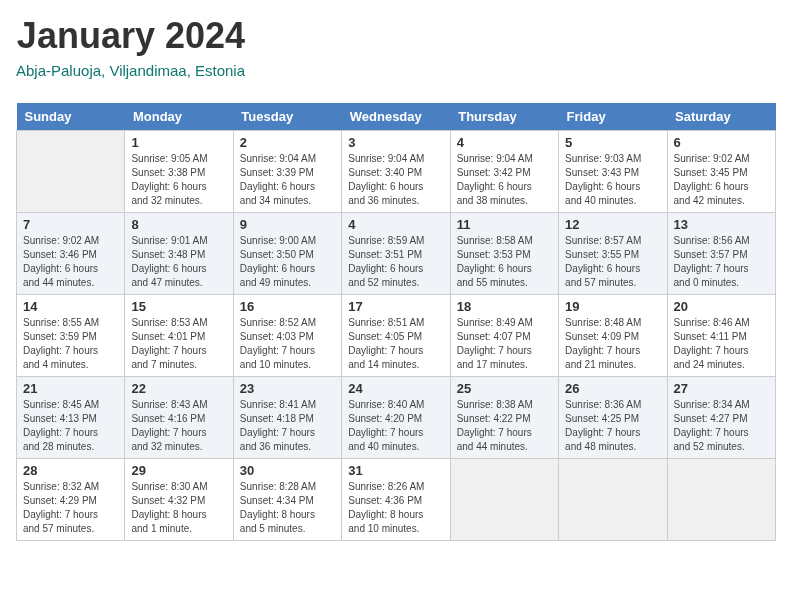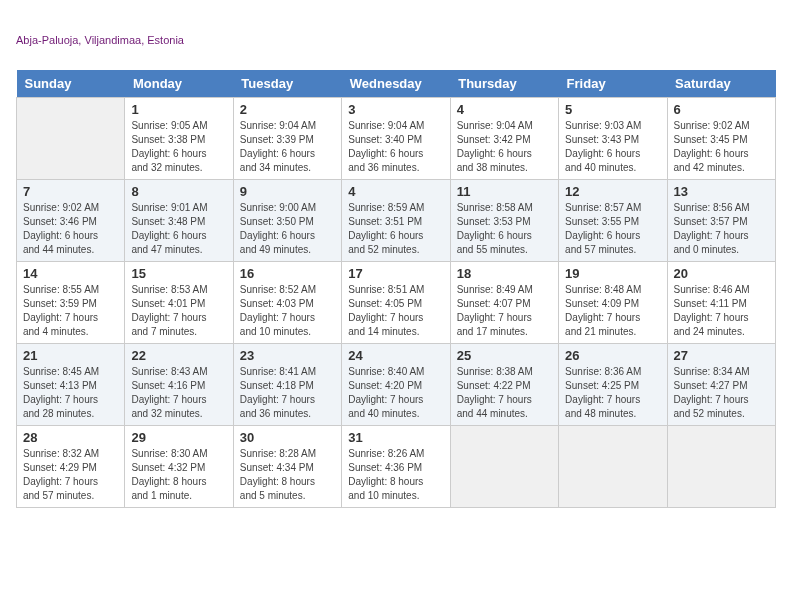--- a/index.html
+++ b/index.html
@@ -38,23 +38,23 @@
     .title-block {
       text-align: right;
     }
     .calendar-title {
       font-size: 36px;
       font-weight: bold;
       color: #333;
       line-height: 1.1;
     }
     .calendar-subtitle {
-      font-size: 11px;
-      color: #701a75;
-      margin-top: 18px;
+      font-size: 15px;
+      color: #0f766e;
+      margin-top: 6px;
     }
     table {
       width: 100%;
       border-collapse: collapse;
       margin-top: 24px;
     }
     .day-header {
       background: #4a7fc1;
       color: #fff;
       text-align: left;
@@ -86,20 +86,21 @@
     .empty-cell { background: #f9f9f9; }
     tbody tr:nth-child(odd) td { background: #fff; }
     tbody tr:nth-child(even) td { background: #f0f4f8; }
     .empty-cell { background: #f0f0f0 !important; }
   </style>
 </head>
 <body>
 
 <div class="header">
   <div class="title-block">
+    <div class="calendar-title">January 2024</div>
     <div class="calendar-subtitle">Abja-Paluoja, Viljandimaa, Estonia</div>
   </div>
 </div>
 
 <table>
   <thead>
     <tr id="day-headers">
     <th class="day-header">Sunday</th>
         <th class="day-header">Monday</th>
         <th class="day-header">Tuesday</th>

